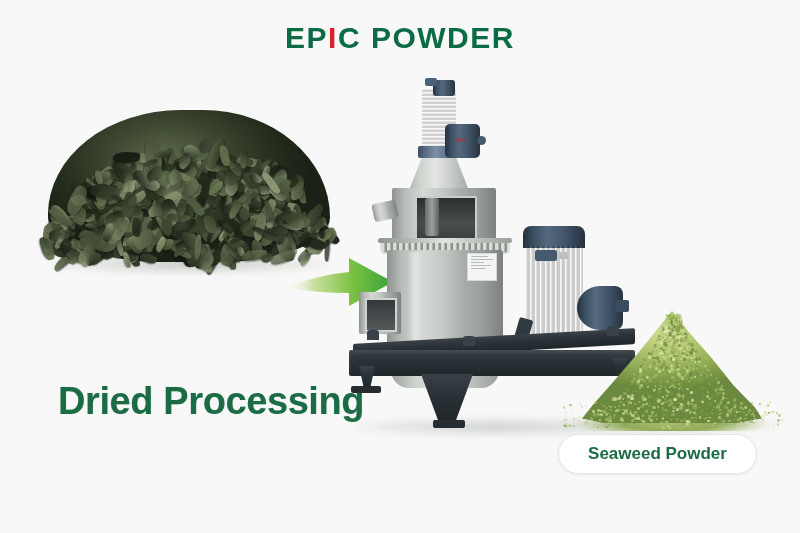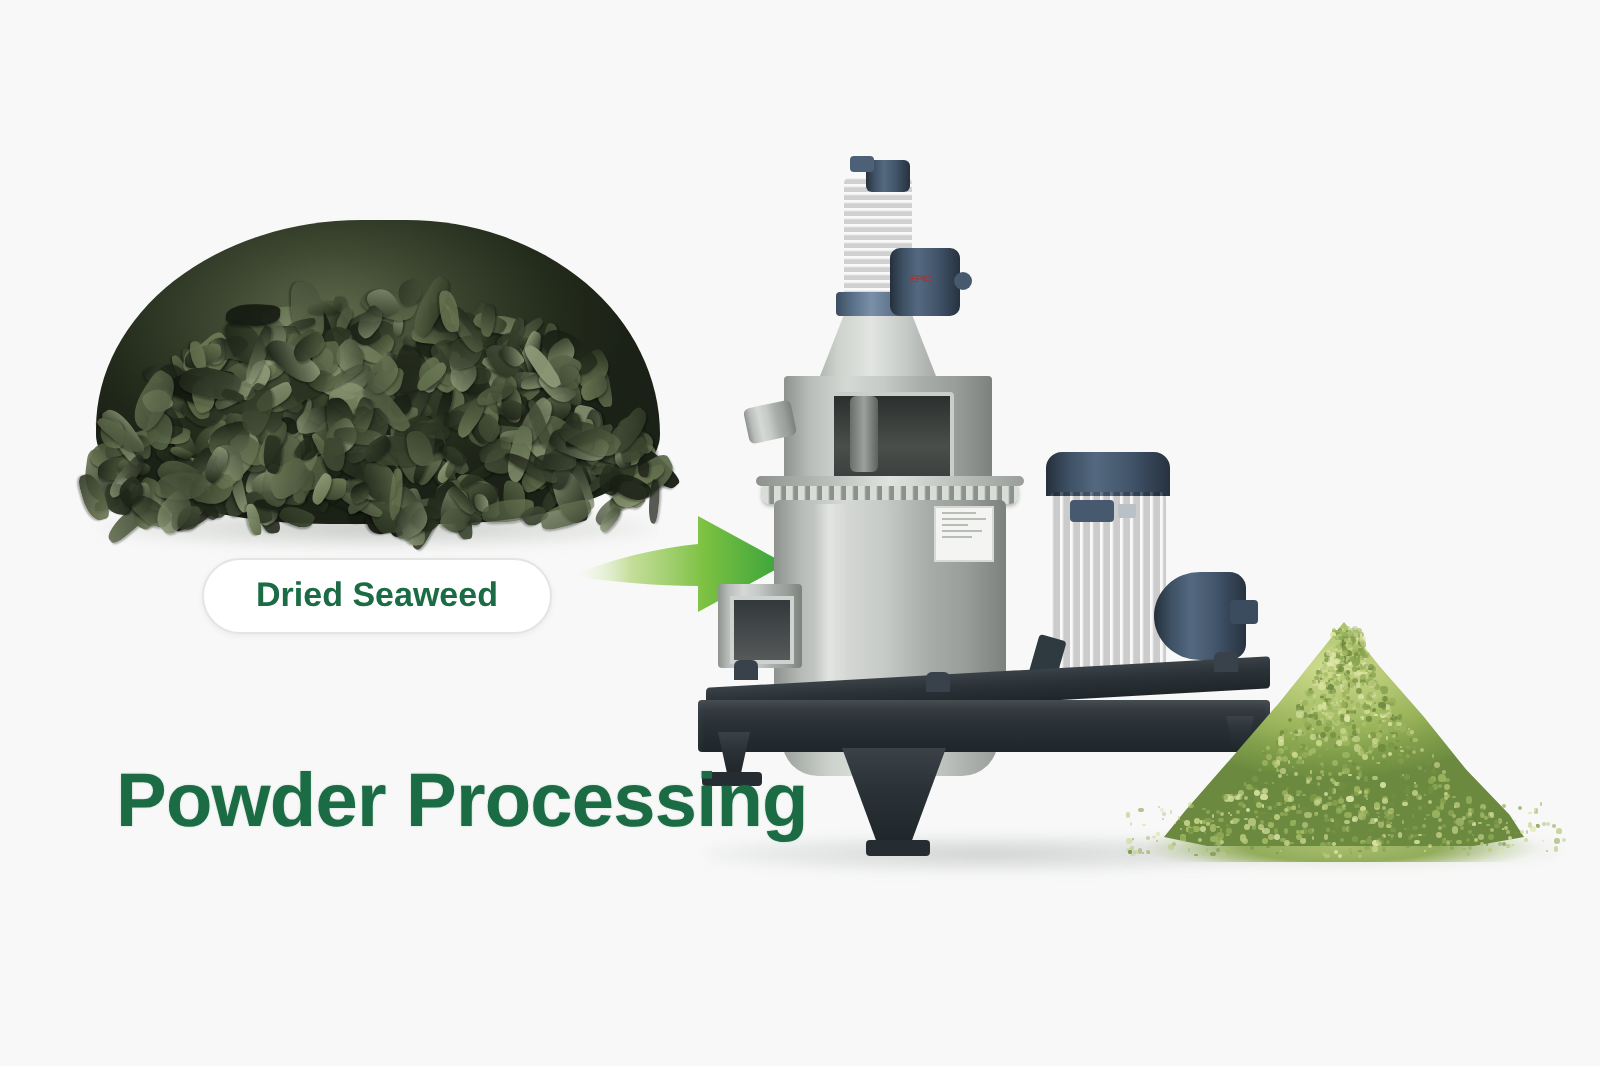--- a/index.html
+++ b/index.html
@@ -166,20 +166,23 @@
     font-size: 5px;
     font-weight: bold;
     letter-spacing: -.3px;
   }
 </style>
 </head>
 <body>
 
 <div id="stage">
 
+  <div id="brand">
+    <span class="g">EP</span><span class="r">I</span><span class="g">C POWDER</span>
+  </div>
 
   <div id="seaweed">
     <div class="shadow"></div>
     <div class="mound"></div>
     <div id="seaweed-leaves">
         <div class="leaf" style="left: 95.7px; top: 62.8px; width: 29px; height: 5.6px; background: linear-gradient(169deg, rgb(109, 122, 85), rgb(42, 51, 33)); transform: rotate(-56.9deg); opacity: 0.88;"></div>
         <div class="leaf" style="left: 32.3px; top: 112.8px; width: 19.3px; height: 6.1px; background: linear-gradient(109deg, rgb(21, 26, 17), rgb(109, 122, 85)); transform: rotate(-89.2deg); opacity: 0.85;"></div>
         <div class="leaf" style="left: 209.2px; top: 126.8px; width: 29.8px; height: 7.7px; background: linear-gradient(258deg, rgb(70, 80, 58), rgb(60, 70, 48)); transform: rotate(50.8deg); opacity: 0.9;"></div>
         <div class="leaf" style="left: 192.2px; top: 134.1px; width: 13.2px; height: 15.5px; background: linear-gradient(250deg, rgb(21, 26, 17), rgb(109, 122, 85)); transform: rotate(88.3deg); opacity: 0.89;"></div>
         <div class="leaf" style="left: 102.3px; top: 84.7px; width: 23.6px; height: 10px; background: linear-gradient(161deg, rgb(21, 26, 17), rgb(60, 70, 48)); transform: rotate(73.8deg); opacity: 0.99;"></div>
@@ -1845,21 +1848,21 @@
         <div class="grain" style="left: 56.9px; top: 119.3px; width: 2.6px; height: 2.6px; background: rgb(163, 186, 100); opacity: 0.72;"></div>
         <div class="grain" style="left: 153.3px; top: 111.6px; width: 1.3px; height: 1.3px; background: rgb(221, 230, 168); opacity: 0.7;"></div>
         <div class="grain" style="left: 214.9px; top: 106.2px; width: 2.2px; height: 2.2px; background: rgb(138, 165, 81); opacity: 0.41;"></div>
         <div class="grain" style="left: 117.5px; top: 107.7px; width: 2.9px; height: 2.9px; background: rgb(109, 138, 65); opacity: 0.62;"></div>
         <div class="grain" style="left: 200.7px; top: 105.1px; width: 0.9px; height: 0.9px; background: rgb(155, 180, 94); opacity: 0.28;"></div>
         <div class="grain" style="left: 52.4px; top: 119px; width: 1.7px; height: 1.7px; background: rgb(118, 143, 64); opacity: 0.48;"></div>
         <div class="grain" style="left: 85.5px; top: 98.2px; width: 1px; height: 1px; background: rgb(118, 143, 64); opacity: 0.28;"></div>
       </div>
   </div>
 
-  <div class="pill" id="pill-dried">
-    <span>Dried Seaweed</span>
+  <div class="pill" id="pill-powder">
+    <span>Seaweed Powder</span>
   </div>
 
   <div id="headline">
-    <span class="l2">Powder Processing</span>
+    <span class="l2">Dried Processing</span>
   </div>
 
 </div>
 
 </body></html>

